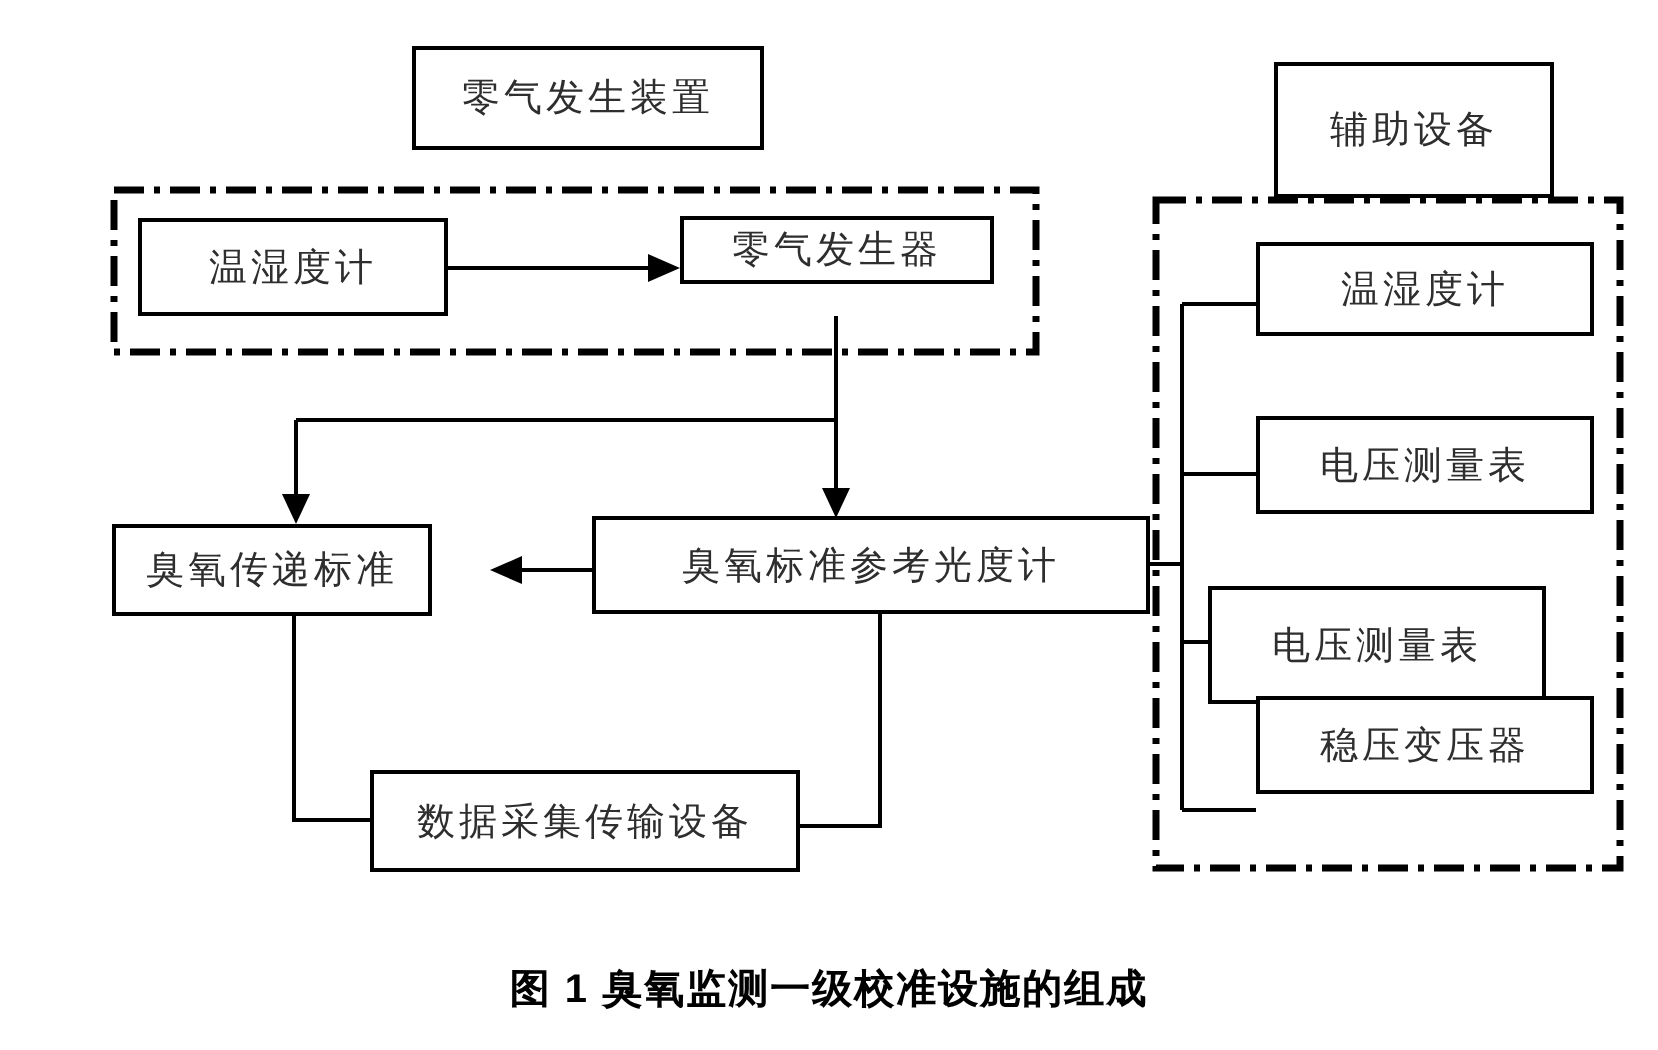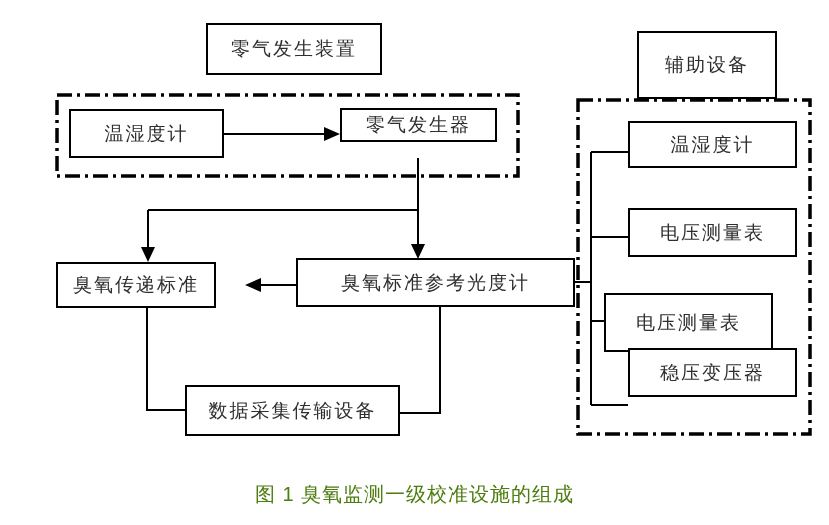--- a/index.html
+++ b/index.html
@@ -23,23 +23,23 @@
     color:#2e2e2e;
     letter-spacing:2px;
     white-space:nowrap;
   }
   .group-label{border-width:2.5px;text-align:right;}
   .caption{
     position:absolute;
     left:0;top:481px;width:829px;
     text-align:center;
     font-family:"Liberation Sans","DejaVu Sans",sans-serif;
-    font-weight:400;
+    font-weight:700;
     font-size:20px;
-    color:#4d7c0f;
+    color:#000000;
     letter-spacing:1px;
   }
 </style>
 </head>
 <body>
 
 <div class="canvas">
 
   <svg class="wires" width="829" height="525" viewBox="0 0 829 525" xmlns="http://www.w3.org/2000/svg">
 

